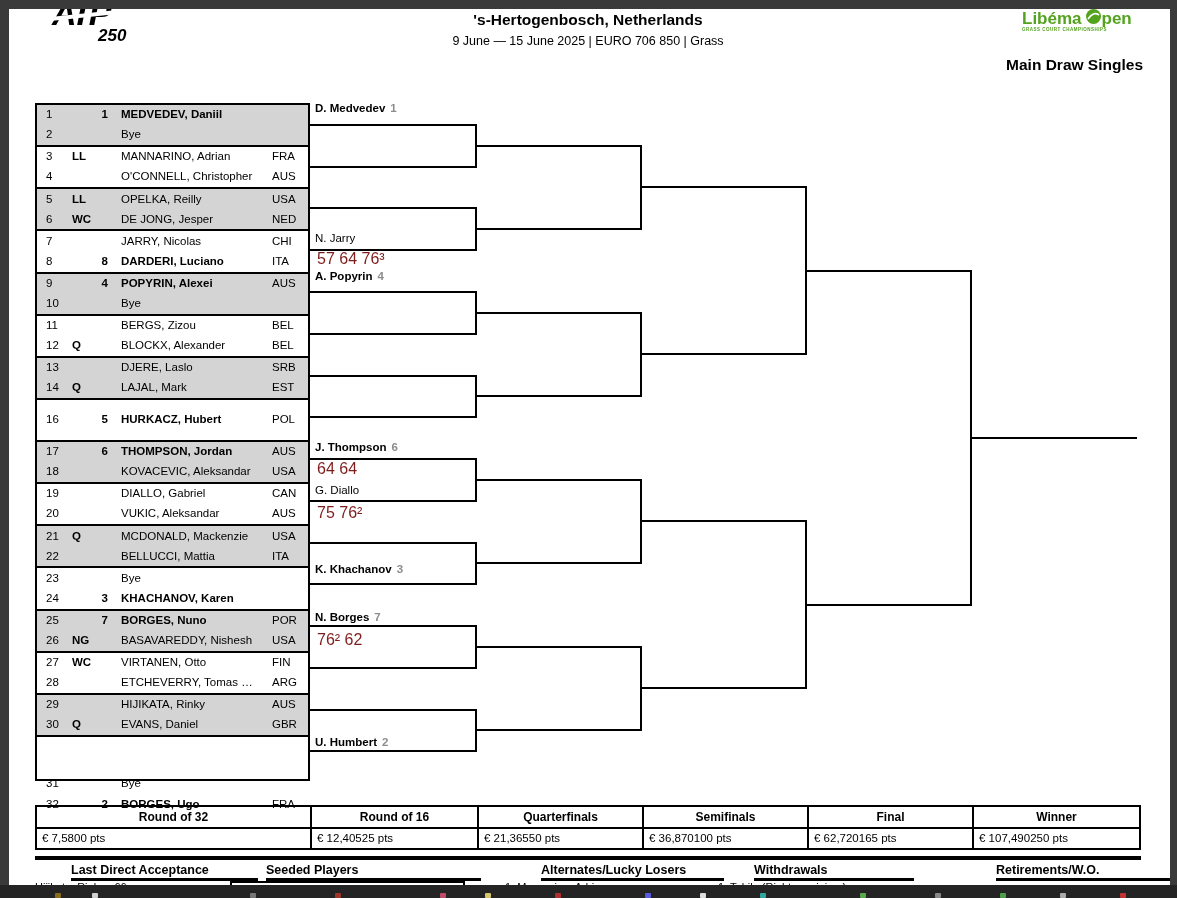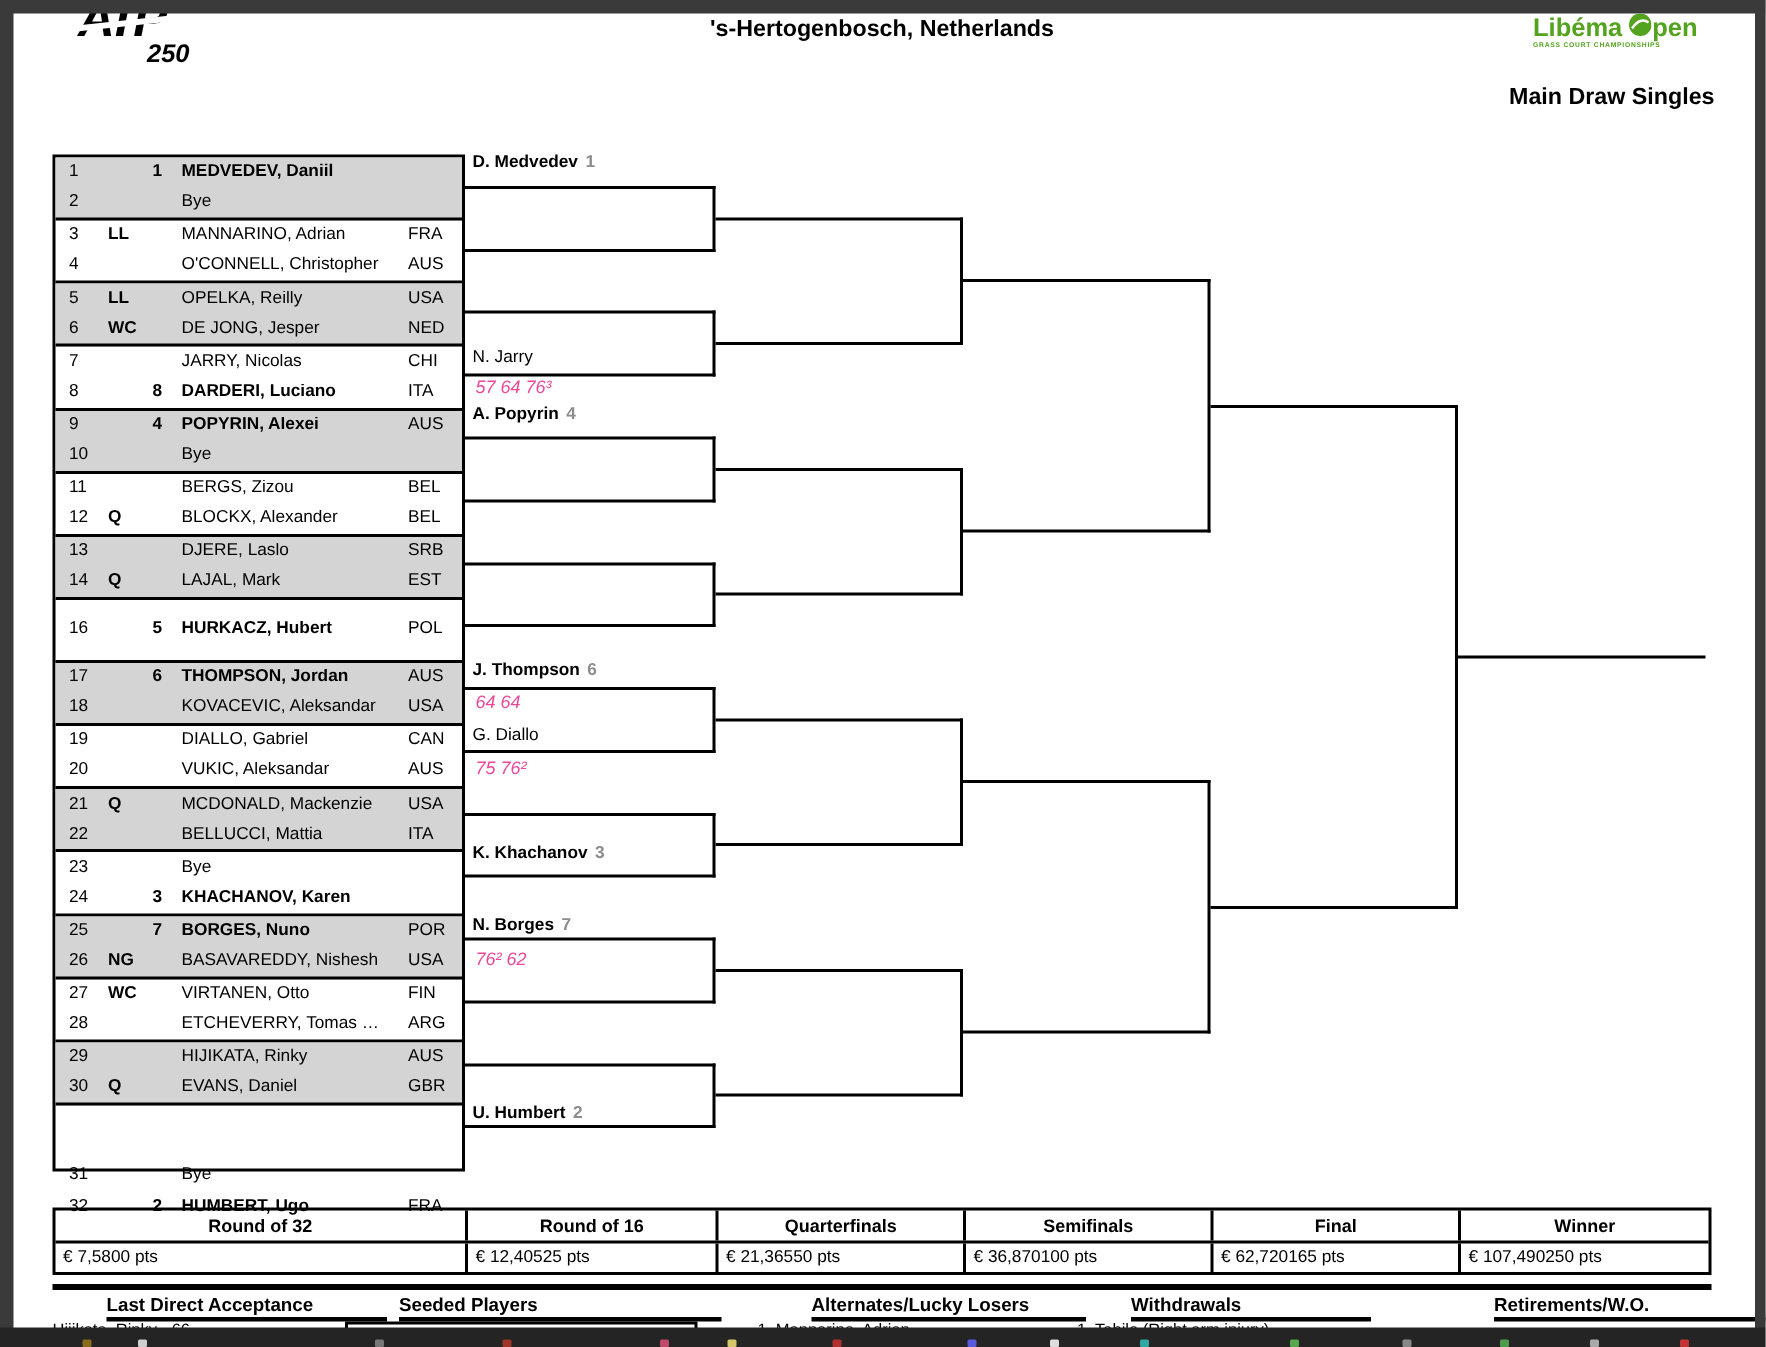--- a/index.html
+++ b/index.html
@@ -34,21 +34,21 @@
   .c-ent{width:24px;font-weight:bold;flex:none;}
   .c-seed{width:12px;text-align:right;font-weight:bold;flex:none;}
   .c-name{flex:1;padding-left:13px;white-space:nowrap;overflow:hidden;}
   .c-cty{width:36px;padding-left:2px;flex:none;}
   .b .c-name{font-weight:bold;}
   
   .hl{position:absolute;height:2px;background:#000;}
   .vl{position:absolute;width:2px;background:#000;}
   .r16lab{position:absolute;font-weight:bold;font-size:11.5px;white-space:nowrap;height:13px;line-height:13px;}
   .r16lab .sd{color:#8c8c8c;margin-left:5px;}
-  .score{position:absolute;color:#ec4899;font-size:12px;white-space:nowrap;line-height:13px;font-style:italic;}
+  .score{position:absolute;color:#7f1d1d;font-size:16px;white-space:nowrap;line-height:13px;}
   
   .prize{position:absolute;left:35px;top:805px;width:1106px;height:45px;border:2px solid #000;
          box-sizing:border-box;display:flex;flex-direction:column;}
   .prizerow{display:flex;flex:1;}
   .prizerow.hd{border-bottom:2px solid #000;}
   .pc{box-sizing:border-box;border-left:2px solid #000;display:flex;align-items:center;}
   .pc:first-child{border-left:none;}
   .cw0{width:273px;}.cw1{width:167px;}.cw2{width:165px;}.cw3{width:165px;}.cw4{width:165px;}.cw5{flex:1;}
   .hd .pc{justify-content:center;font-weight:bold;font-size:12px;}
   .vals .pc{padding:0 5px;font-size:11.5px;}
@@ -67,20 +67,21 @@
 <div class="stage">
 
   <div class="atp-logo">
     <div class="atp-word">ATP</div>
     <div class="atp-slash"></div>
     <div class="atp-tier">250</div>
   </div>
 
   <div class="title-wrap">
     <div class="ev-title">'s-Hertogenbosch, Netherlands</div>
+    <div class="ev-sub">9 June — 15 June 2025 | EURO 706 850 | Grass</div>
   </div>
 
   <div class="sponsor" style="color:#53a31e;">
     <div class="sp-line">
       <span>Libéma</span>
       <span style="display:inline-block;margin-left:3px;">
         <svg width="15" height="15" viewBox="0 0 15 15">
             <circle cx="7.5" cy="7.5" r="7.5" fill="#53a31e"></circle>
             <path d="M2 10 Q7.5 2 13 6" stroke="#fff" stroke-width="1.6" fill="none"></path>
           </svg>
@@ -331,21 +332,21 @@
           <span class="c-pos">31</span>
           <span class="c-ent"></span>
           <span class="c-seed"></span>
           <span class="c-name">Bye</span>
           <span class="c-cty"></span>
         </div>
       <div class="prow b">
           <span class="c-pos">32</span>
           <span class="c-ent"></span>
           <span class="c-seed">2</span>
-          <span class="c-name">HUMBERT, Ugo</span>
+          <span class="c-name">BORGES, Ugo</span>
           <span class="c-cty">FRA</span>
         </div>
     </div>
   </div>
 
   <div class="hl" style="left:310px;top:124px;width:167px"></div>
   <div class="hl" style="left:310px;top:166px;width:167px"></div>
   <div class="hl" style="left:310px;top:207px;width:167px"></div>
   <div class="hl" style="left:310px;top:249px;width:167px"></div>
   <div class="hl" style="left:310px;top:291px;width:167px"></div>

